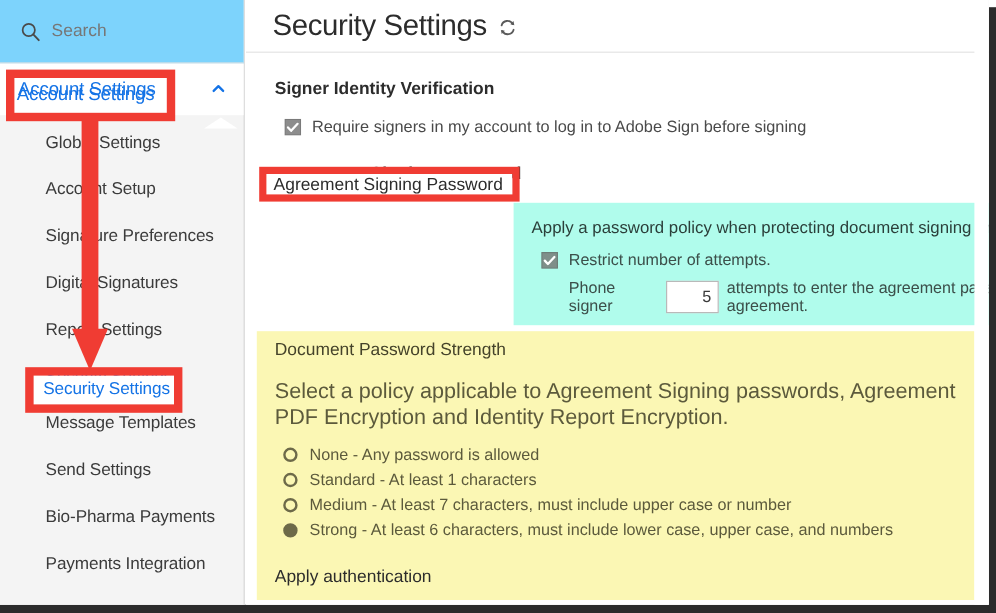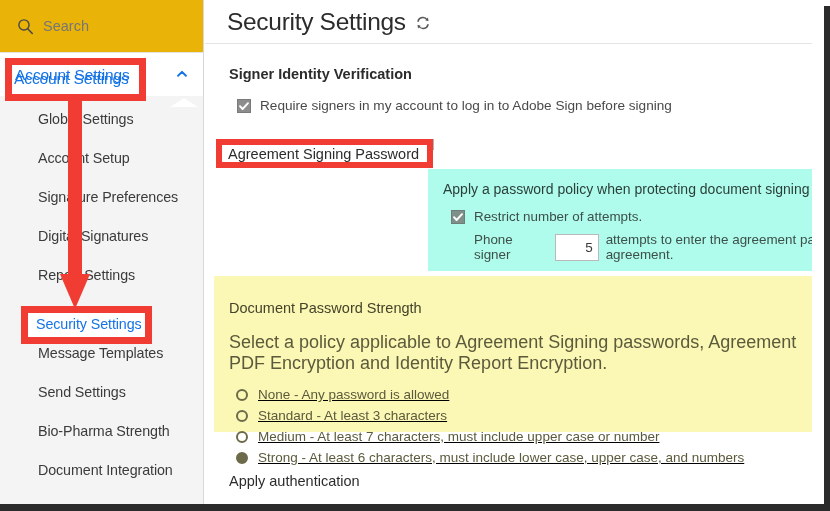--- a/index.html
+++ b/index.html
@@ -42,21 +42,21 @@
     left: 0; top: 0;
     width: 204px;
     height: 504px;
     background: #f4f4f4;
     border-right: 1px solid #d8d8d8;
     box-sizing: border-box;
   }
   .search-row {
     position: relative;
     height: 53px;
-    background: #eab308;
+    background: #7dd3fc;
     border-bottom: 1px solid #e2e2e2;
     display: flex;
     align-items: center;
     padding-left: 17px;
     box-sizing: border-box;
   }
   .search-icon {
     width: 17px; height: 17px;
     flex: 0 0 auto;
     margin-right: 9px;
@@ -258,40 +258,40 @@
     margin: 0 7px;
     outline: none;
   }
 
   
   .yellow-panel {
     position: absolute;
     left: 9px;
     top: 276px;
     width: 598px;
-    height: 156px;
+    height: 224px;
     background: #fbf7b4;
-    padding: 24px 0 10px 0;
+    padding: 8px 0 10px 0;
     box-sizing: border-box;
   }
   .yellow-title {
     font-size: 14.5px;
     color: #45432a;
     padding-left: 15px;
     font-weight: 400;
   }
   .yellow-desc {
     font-size: 18px;
     color: #5c5a3c;
     padding-left: 15px;
     margin-top: 16px;
     line-height: 21px;
     width: 585px;
   }
-  .radio-list { margin-top: 10px; text-decoration: underline; }
+  .radio-list { margin-top: 10px; }
   .radio-line {
     display: flex;
     align-items: center;
     padding-left: 22px;
     height: 21px;
     font-size: 13.5px;
     color: #5c5a3c;
   }
   .radio {
     width: 12px; height: 12px;
@@ -371,24 +371,24 @@
         <div class="nav-item selected">
           <span>Security Settings</span>
         </div>
         <div class="nav-item">
           <span>Message Templates</span>
         </div>
         <div class="nav-item">
           <span>Send Settings</span>
         </div>
         <div class="nav-item">
-          <span>Bio-Pharma Strength</span>
-        </div>
-        <div class="nav-item">
-          <span>Document Integration</span>
+          <span>Bio-Pharma Payments</span>
+        </div>
+        <div class="nav-item">
+          <span>Payments Integration</span>
         </div>
       </div>
     </div>
 
     <div class="main">
 
       <div class="main-header">
         <span class="main-title">Security Settings</span>
         <span class="refresh-icon">
           <svg viewBox="0 0 16 16" width="16" height="16">
@@ -440,21 +440,21 @@
           <div class="yellow-title">Document Password Strength</div>
           <div class="yellow-desc">Select a policy applicable to Agreement Signing passwords, Agreement PDF Encryption and Identity Report Encryption.</div>
 
           <div class="radio-list">
             <div class="radio-line">
               <span class="radio"></span>
               <span>None - Any password is allowed</span>
             </div>
             <div class="radio-line">
               <span class="radio"></span>
-              <span>Standard - At least 3 characters</span>
+              <span>Standard - At least 1 characters</span>
             </div>
             <div class="radio-line">
               <span class="radio"></span>
               <span>Medium - At least 7 characters, must include upper case or number</span>
             </div>
             <div class="radio-line">
               <span class="radio checked"></span>
               <span>Strong - At least 6 characters, must include lower case, upper case, and numbers</span>
             </div>
           </div>

